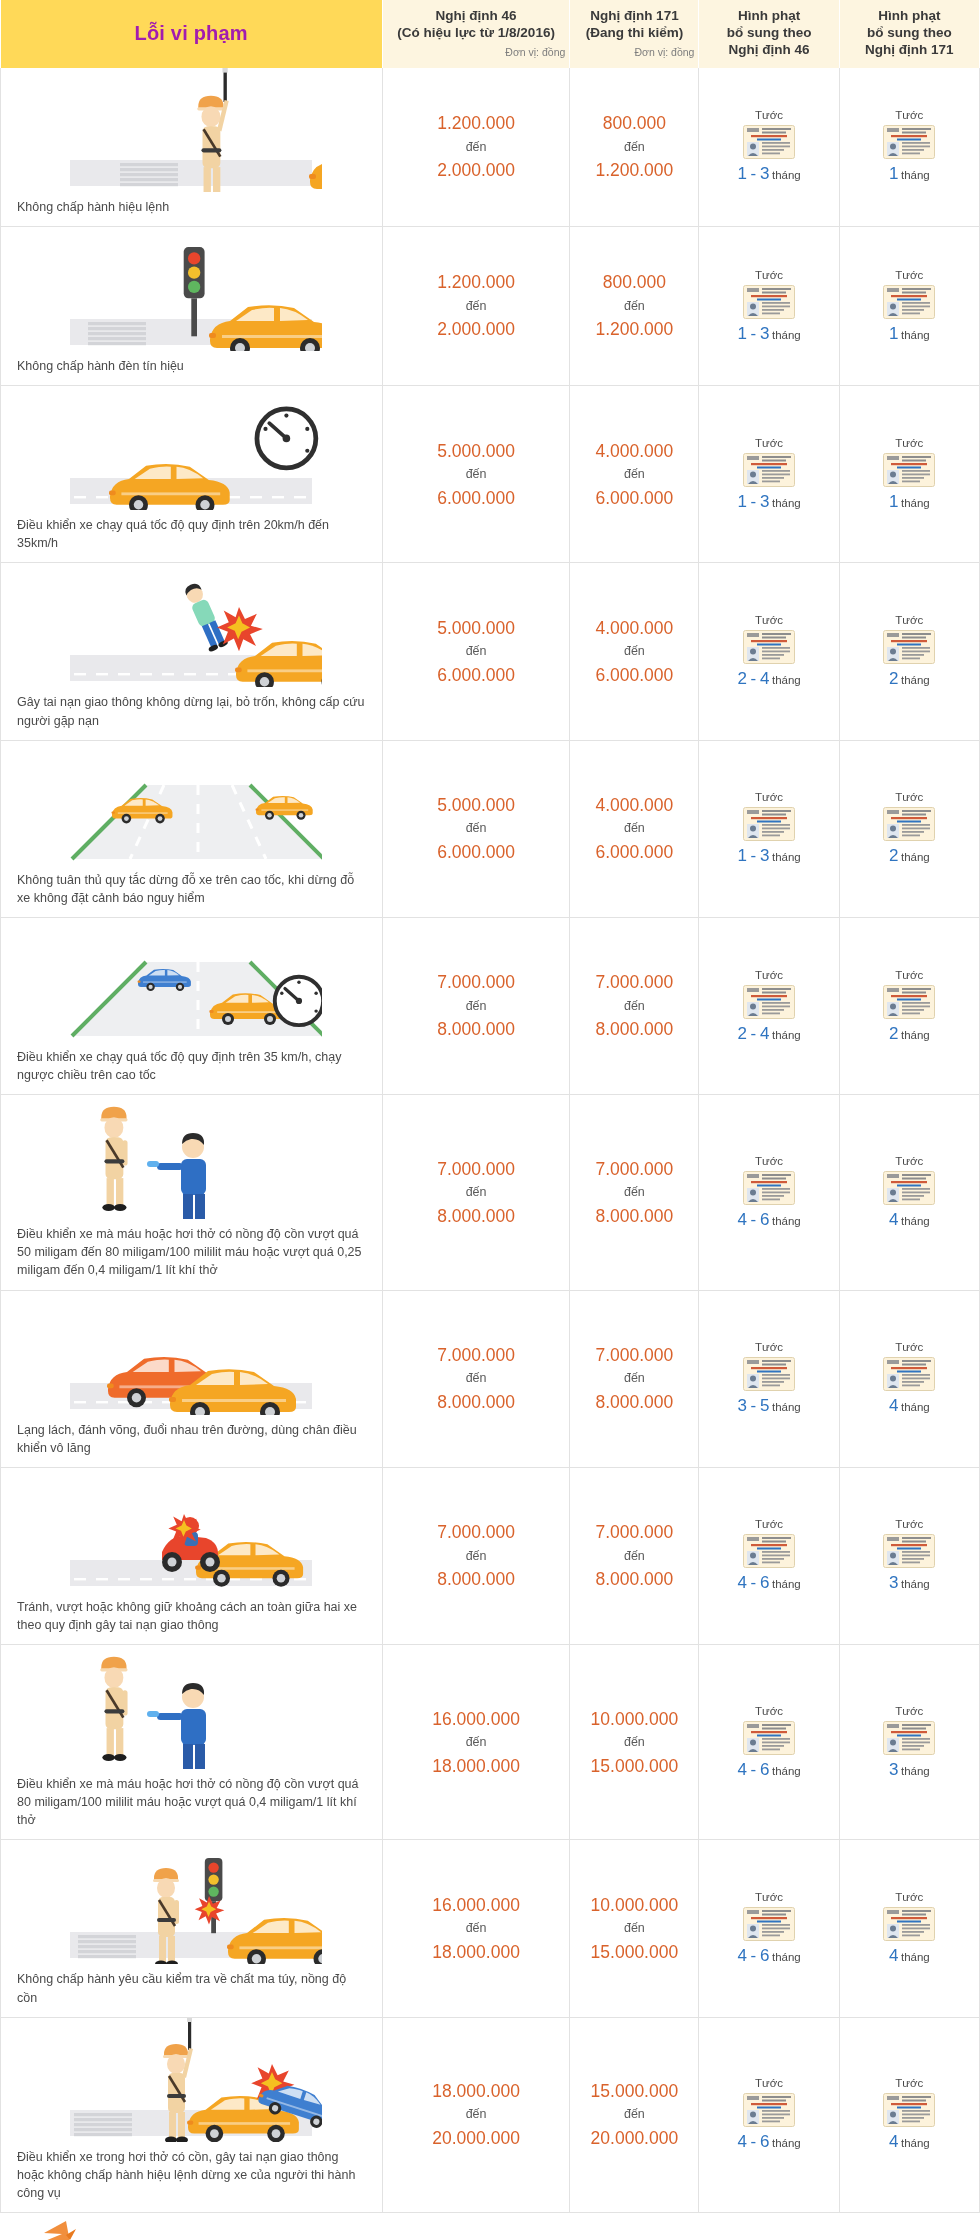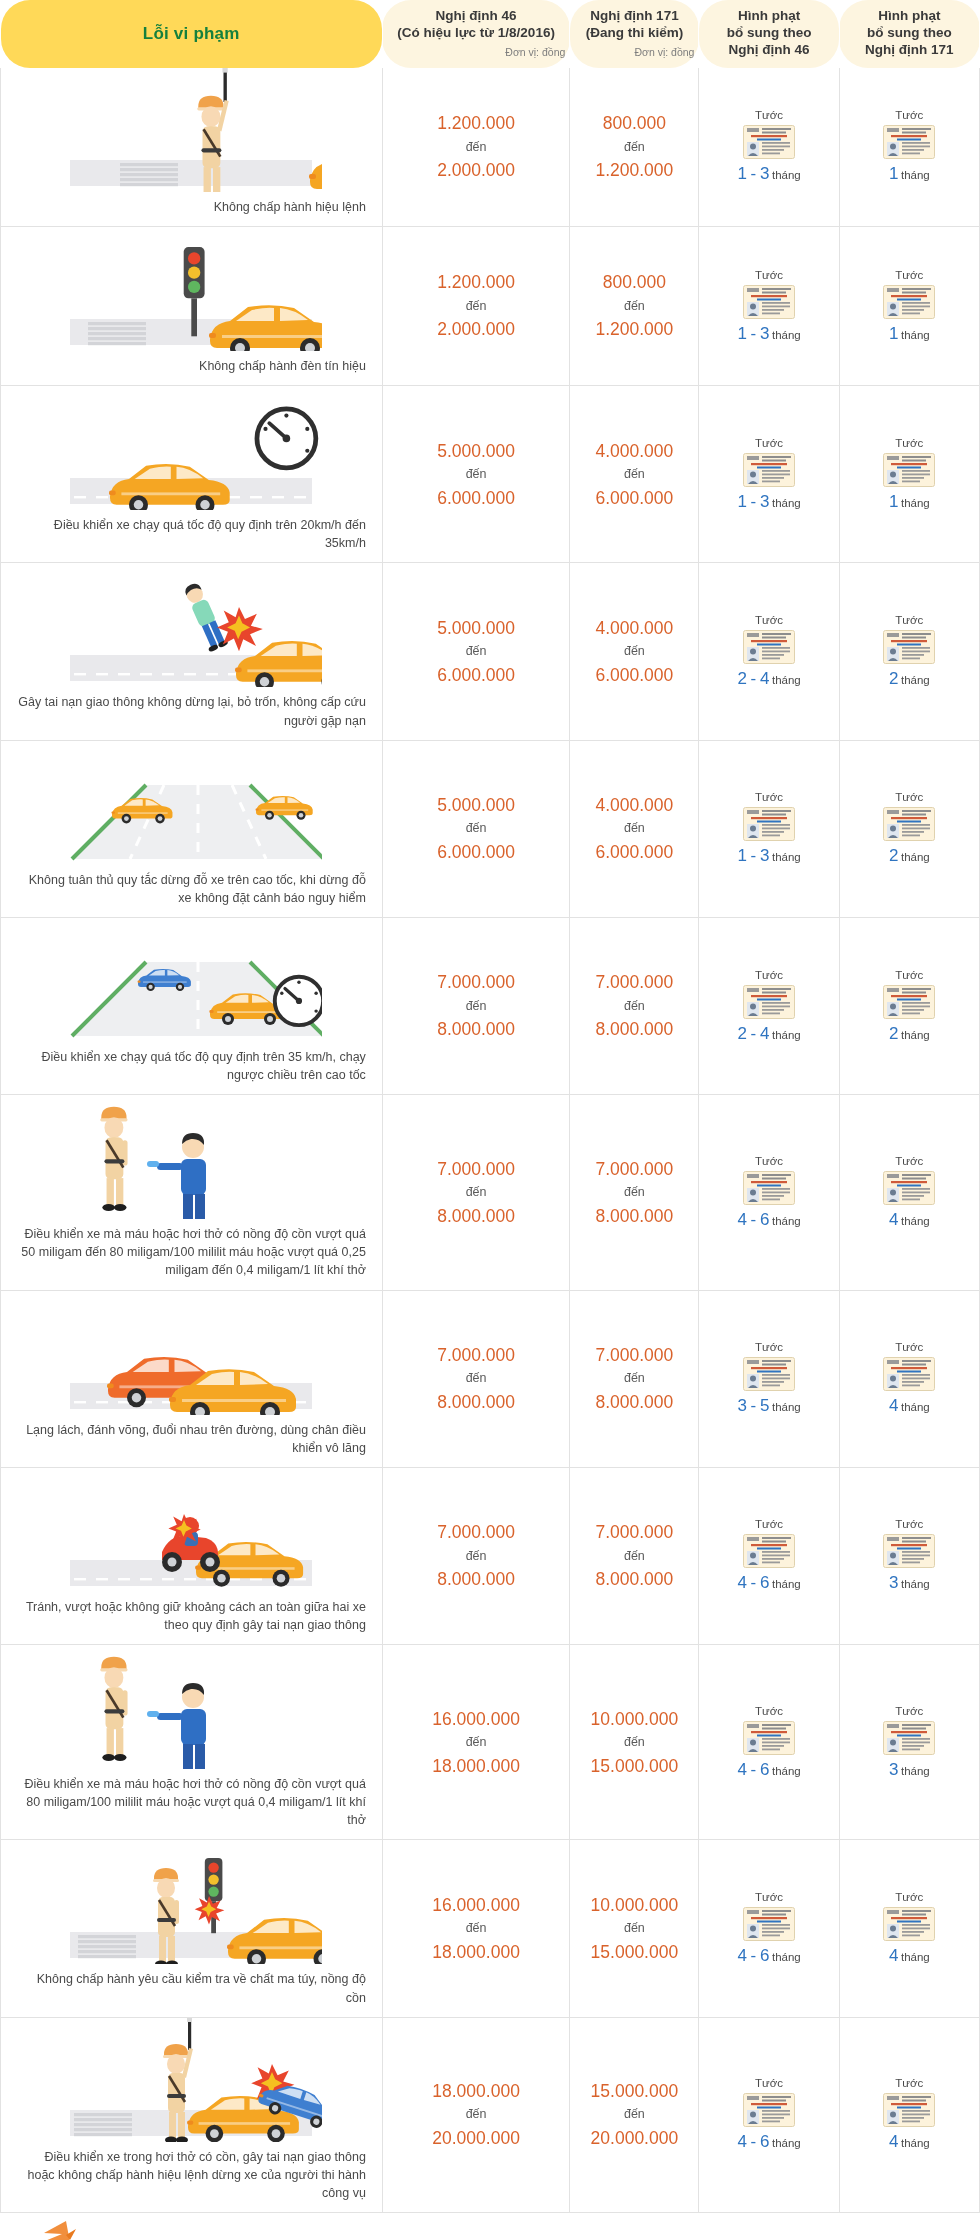--- a/index.html
+++ b/index.html
@@ -15,27 +15,26 @@
 
   table.fines { width: 980px; border-collapse: collapse; table-layout: fixed; }
 
   
   thead th {
     vertical-align: middle;
     padding: 8px 4px 9px;
     font-weight: bold;
     line-height: 1.25;
     border-right: 1px solid #ffffff;
-    border-radius: 29px;
   }
   th.h-viphams {
     background: #ffd958;
     width: 275px;
-    font-size: 17px;
-    color: #15803d;
+    font-size: 20px;
+    color: #a21caf;
     letter-spacing: .2px;
   }
   th.h-nd {
     background: #fdf5e0;
     font-size: 13.5px;
     color: #3a3a3a;
   }
   th.c-nd46 { width: 135px; }
   th.c-nd171 { width: 93px; }
   th.c-bs46 { width: 101px; }
@@ -61,21 +60,21 @@
   tbody tr td:last-child { border-right: 1px solid #e2e2e2; }
   tbody tr td:first-child { border-left: 1px solid #e2e2e2; }
 
   td.illo-cell { padding: 0 6px 10px; text-align:center; }
   .illo-wrap { width:100%; }
   .illo { display:block; margin: 0 auto; }
   .caption {
     font-size: 12.5px;
     line-height: 1.45;
     color: #4a4a4a;
-    text-align:right;
+    text-align:left;
     margin-top: 6px;
     padding: 0 10px;
   }
 
   td.money {
     text-align:center;
     font-size: 17.5px;
     color: #d9622b;
     line-height: 1.5;
   }

